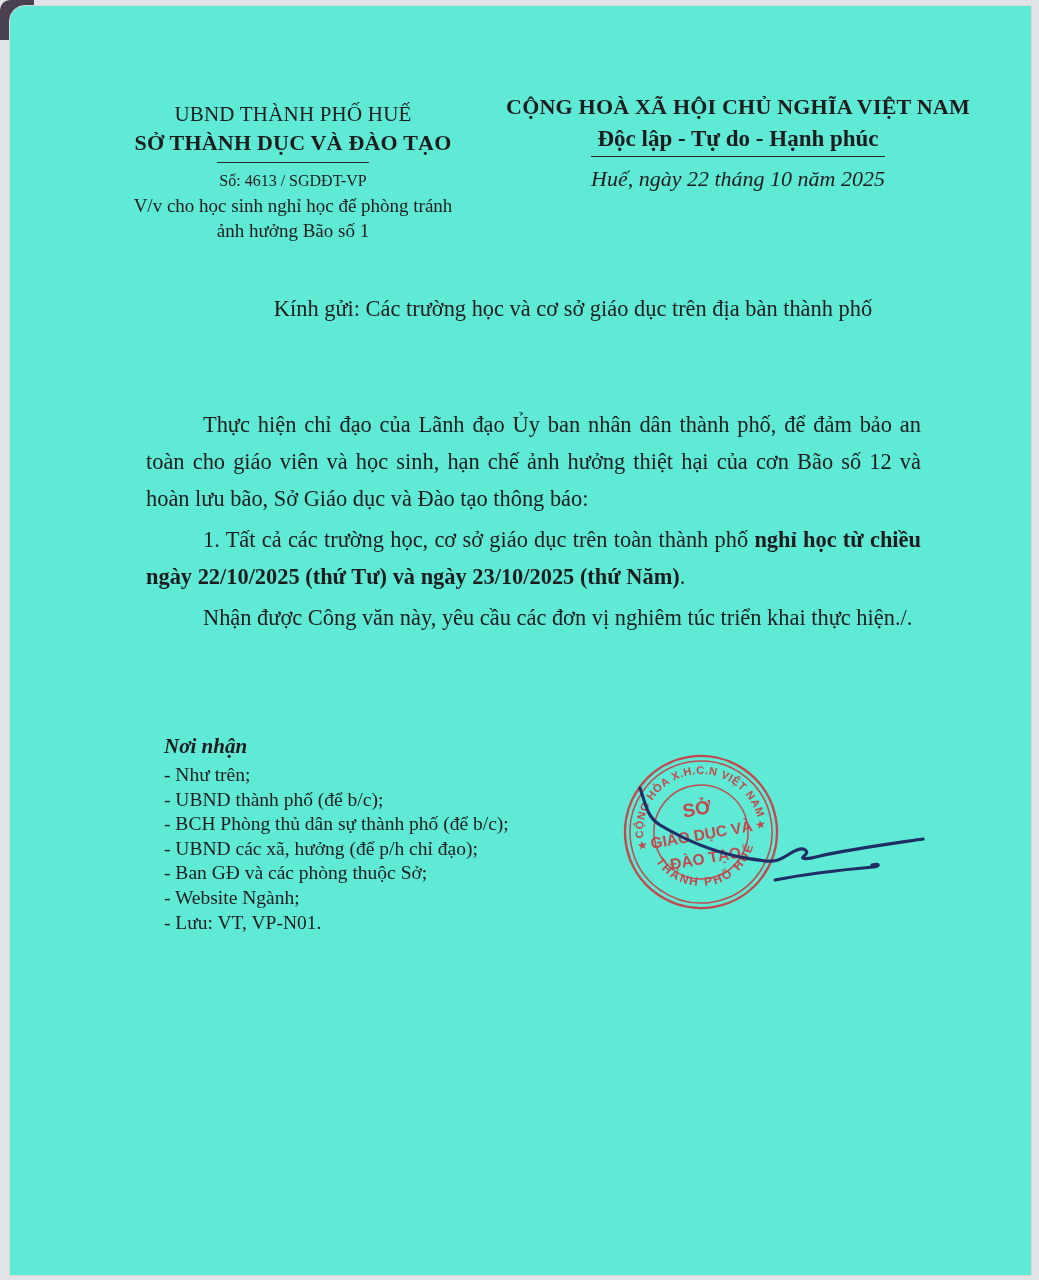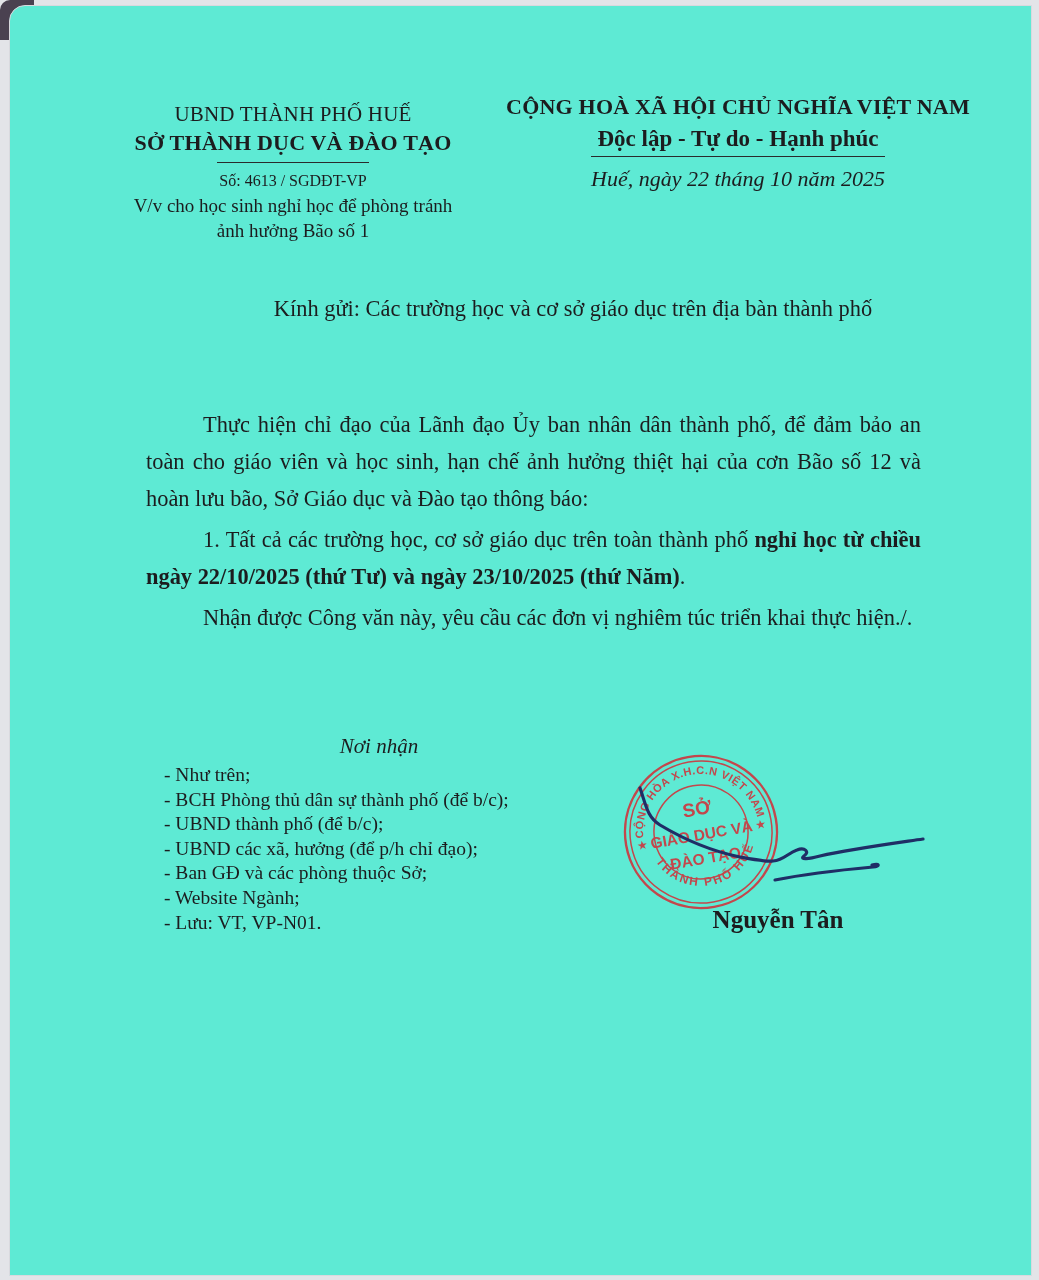--- a/index.html
+++ b/index.html
@@ -42,21 +42,21 @@
     font-size:22.4px;padding-left:34px;
   }
   .doc-body{
     position:absolute;left:136px;top:360px;width:775px;
     font-size:22.4px;line-height:37px;text-align:justify;margin-top:40px;
   }
   .doc-body p{margin:0 0 4px 0;text-indent:57px;}
   .doc-body .b{font-weight:bold;}
   
   .noi-nhan{position:absolute;left:154px;top:728px;width:430px;}
-  .noi-nhan .nn-title{font-size:21px;font-weight:normal;font-style:italic;margin-bottom:4px;text-align:center;}
+  .noi-nhan .nn-title{font-size:21px;font-weight:bold;font-style:italic;margin-bottom:4px;}
   .noi-nhan ul{list-style:none;margin:0;padding:0;font-size:19.5px;line-height:24.6px;}
   .sig-title{
     position:absolute;left:636px;top:726px;width:264px;text-align:center;
     font-size:25px;font-weight:bold;letter-spacing:.3px;
   }
   .sig-name{
     position:absolute;left:636px;top:900px;width:264px;text-align:center;
     font-size:25px;font-weight:bold;
   }
   .stamp{
@@ -95,22 +95,22 @@
   <div class="doc-body">
     <p><span>Thực hiện chỉ đạo của Lãnh đạo Ủy ban nhân dân thành phố, để đảm bảo an toàn cho giáo viên và học sinh, hạn chế ảnh hưởng thiệt hại của cơn Bão số 12 và hoàn lưu bão, Sở Giáo dục và Đào tạo thông báo:</span></p>
     <p><span>1. Tất cả các trường học, cơ sở giáo dục trên toàn thành phố </span><span class="b">nghỉ học từ chiều ngày 22/10/2025 (thứ Tư) và ngày 23/10/2025 (thứ Năm)</span><span>.</span></p>
     <p><span>Nhận được Công văn này, yêu cầu các đơn vị nghiêm túc triển khai thực hiện./.</span></p>
   </div>
 
   <div class="noi-nhan">
     <div class="nn-title">Nơi nhận</div>
     <ul>
       <li>- Như trên;</li>
+      <li>- UBND thành phố (để b/c);</li>
       <li>- BCH Phòng thủ dân sự thành phố (để b/c);</li>
-      <li>- UBND thành phố (để b/c);</li>
       <li>- UBND các xã, hưởng (để p/h chỉ đạo);</li>
       <li>- Ban GĐ và các phòng thuộc Sở;</li>
       <li>- Website Ngành;</li>
       <li>- Lưu: VT, VP-N01.</li>
     </ul>
   </div>
 
 
   <svg class="stamp" viewBox="0 0 160 160">
     <g stroke="#cb3b42" fill="none">
@@ -137,15 +137,14 @@
 
   <svg class="signature" viewBox="0 0 330 110">
     <g stroke="#1f2e66" stroke-width="3.2" fill="none" stroke-linecap="round" stroke-linejoin="round">
       <path d="M 35,7 C 41,24 42,36 55,44 C 75,56 101,69 135,76 C 151,79 161,81 168,80
                C 179,79 183,72 192,69 C 200,66 205,71 199,75 C 194,79 204,78 215,75
                C 246,68 291,62 318,58"></path>
       <path d="M 170,99 C 205,92 246,88 268,86 C 276,85 274,82 267,84"></path>
     </g>
   </svg>
 
-  <div class="sig-name">Nguyễn Tân</div>
 
 </div>
 
 </body></html>

